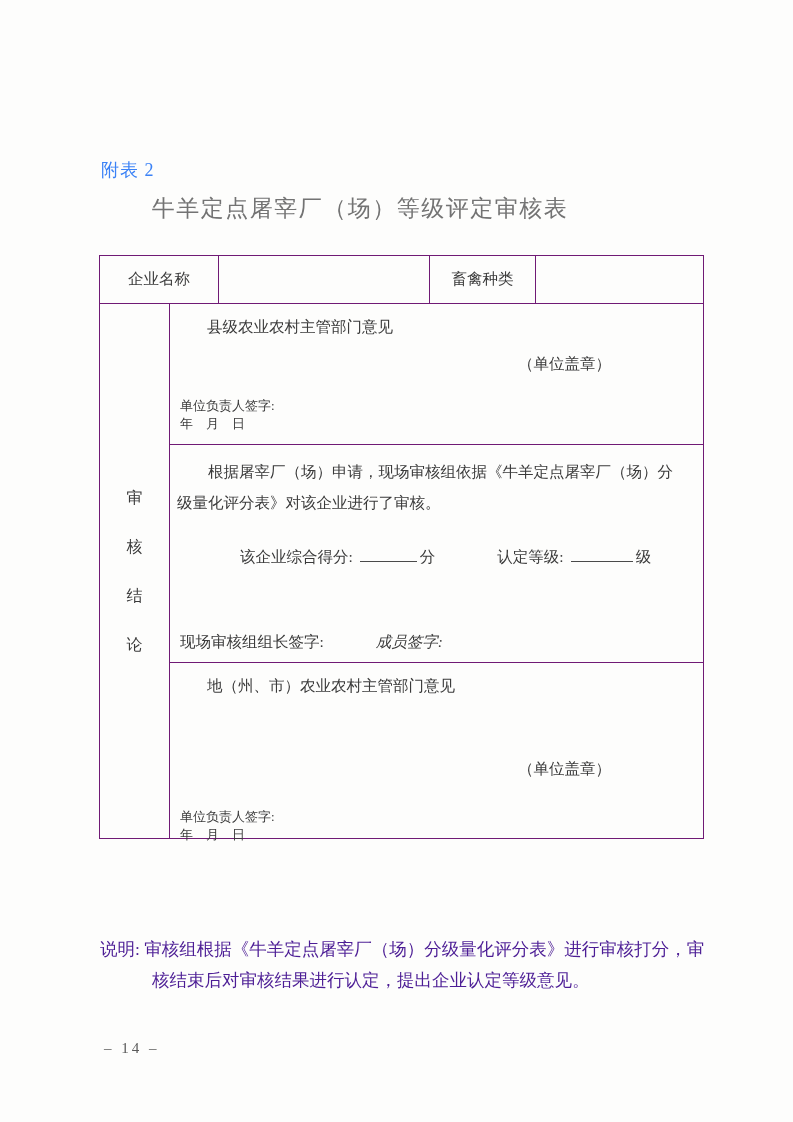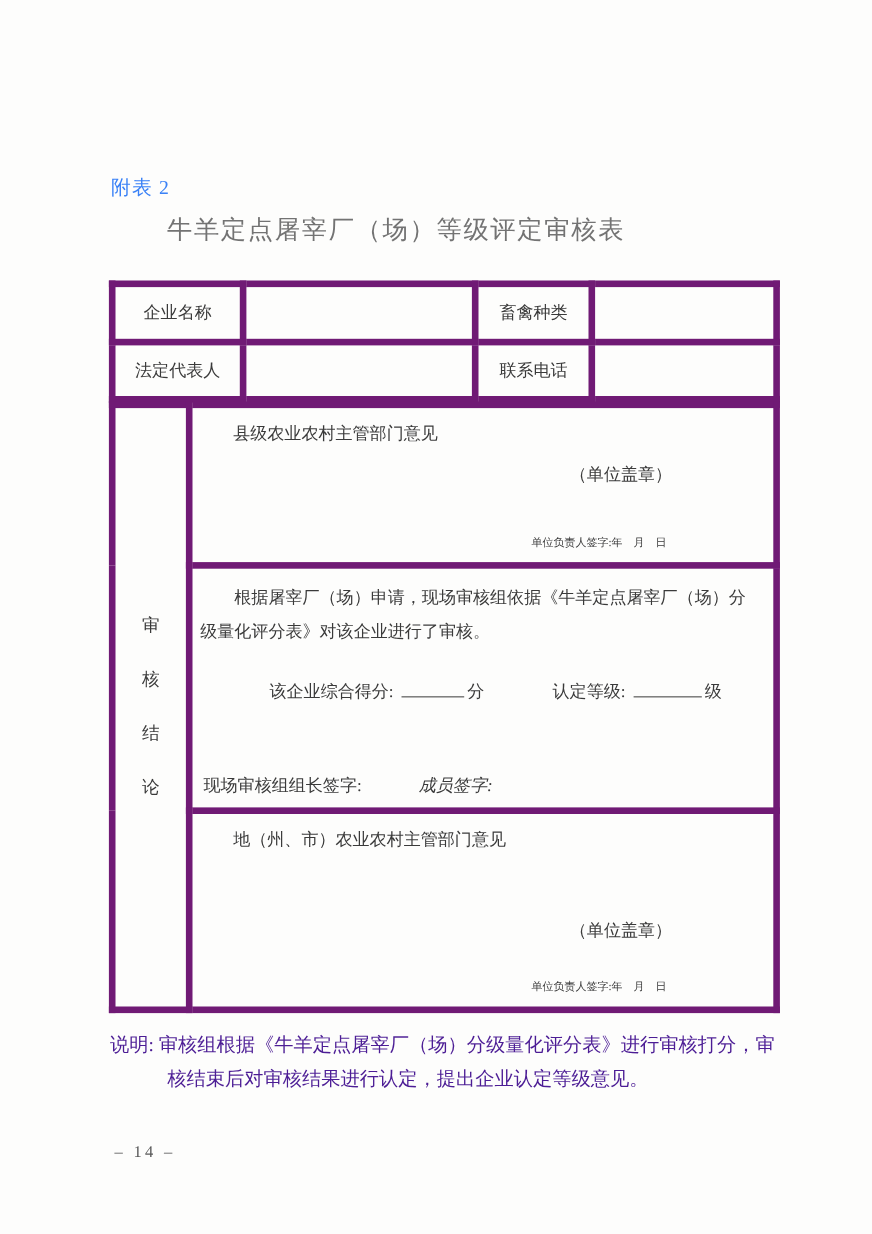--- a/index.html
+++ b/index.html
@@ -18,21 +18,21 @@
   .title{
     position:absolute;left:0;top:193px;width:720px;
     text-align:center;font-size:23px;font-weight:normal;color:#737373;
     letter-spacing:1.5px;
   }
   .tables{
     position:absolute;left:99px;top:255px;width:604px;
   }
   table{border-collapse:collapse;width:604px;table-layout:fixed;}
   td{
-    border:6px solid #701a75;
+    border:1px solid #701a75;
     font-size:15.5px;color:#3a3a3a;
     vertical-align:middle;
     padding:0;
   }
   .review-table{margin-top:-1px;}
   .lbl{text-align:center;}
   .r1 td{height:47px;}
   .r2 td{height:47px;}
   .r3 td{height:46px;}
   
@@ -49,23 +49,24 @@
   .sec-inner{display:flex;flex-direction:column;height:100%;}
   .sec1 .sec-inner{height:140px;}
   .sec2 .sec-inner{height:217px;}
   .sec3 .sec-inner{height:175px;gap:28px;}
   .sec-heading{margin-top:13px;padding-left:37px;font-size:15.5px;}
   .seal-line{text-align:right;padding-right:92px;font-size:15.5px;}
   .sec1 .seal-line{margin-top:16px;}
   .sec3 .seal-line{margin-top:34px;}
   .sign-line{
     margin-top:auto;margin-bottom:11px;
-    display:flex;justify-content:flex-end;
+    display:flex;justify-content:center;
     padding-left:10px;padding-right:97px;
-    font-size:10px;
+    font-size:13px;
+    flex-direction:column;
   }
   .para{
     margin:11px 8px 0 7px;
     width:506px;
     text-indent:2em;
     line-height:31px;
     font-size:15.5px;
   }
   .score-line{
     margin-top:29px;padding-left:70px;font-size:15.5px;
@@ -107,26 +108,20 @@
       <col style="width:119px">
         <col style="width:211px">
         <col style="width:106px">
         <col style="width:168px">
     </colgroup>
     <tbody>
       <tr class="r1">
         <td class="lbl">企业名称</td>
         <td></td>
         <td class="lbl">畜禽种类</td>
-        <td></td>
-      </tr>
-      <tr class="r3">
-        <td class="lbl">法定代表人</td>
-        <td></td>
-        <td class="lbl">联系电话</td>
         <td></td>
       </tr>
     </tbody>
   </table>
 
   <table class="review-table">
     <colgroup>
       <col style="width:70px">
         <col style="width:534px">
     </colgroup>

